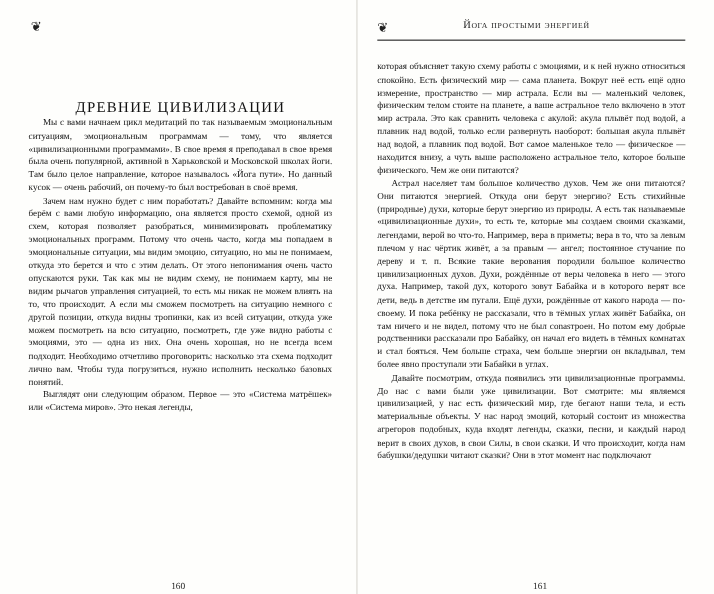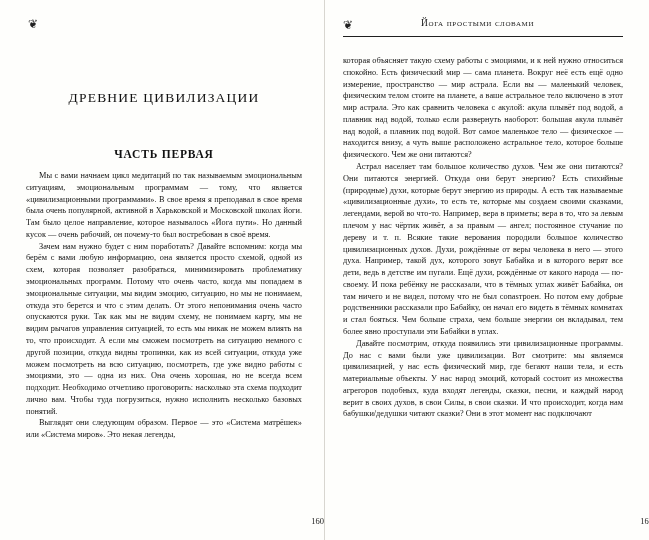--- a/index.html
+++ b/index.html
@@ -99,25 +99,25 @@
   }
   .right-body p {
     margin: 0;
     text-indent: 13px;
   }
   .right-body p.first {
     text-indent: 0;
   }
   .folio {
     position: absolute;
-    bottom: 14px;
+    bottom: 3px;
     font-size: 8.5px;
     color: #1a1a1a;
     width: 100%;
-    text-align: right;
+    text-align: center;
     left: 0;
   }
   .page-left .folio { padding-right: 8px; }
   .page-right .folio { padding-left: 4px; }
   .orn-glyph {
     display: inline-block;
     font-size: 12px;
     color: #222;
   }
   .top-left-orn {
@@ -128,35 +128,34 @@
 <body>
 
 <div class="spread">
 
   <div class="page page-left">
     <div class="ornament top-left-orn">
       <span class="orn-glyph">❦</span>
     </div>
 
     <div class="chapter-title">ДРЕВНИЕ ЦИВИЛИЗАЦИИ</div>
-    <div class="part-title">ЧАСТЬ ПЕРВАЯ</div>
 
     <div class="body-col">
       <p>Мы с вами начнаем цикл медитаций по так называемым эмоциональным ситуациям, эмоциональным программам — тому, что является «цивилизационными программами». В свое время я преподавал в свое время была очень популярной, активной в Харьковской и Московской школах йоги. Там было целое направление, которое называлось «Йога пути». Но данный кусок — очень рабочий, он почему-то был востребован в своё время.</p>
       <p>Зачем нам нужно будет с ним поработать? Давайте вспомним: когда мы берём с вами любую информацию, она является просто схемой, одной из схем, которая позволяет разобраться, минимизировать проблематику эмоциональных программ. Потому что очень часто, когда мы попадаем в эмоциональные ситуации, мы видим эмоцию, ситуацию, но мы не понимаем, откуда это берется и что с этим делать. От этого непонимания очень часто опускаются руки. Так как мы не видим схему, не понимаем карту, мы не видим рычагов управления ситуацией, то есть мы никак не можем влиять на то, что происходит. А если мы сможем посмотреть на ситуацию немного с другой позиции, откуда видны тропинки, как из всей ситуации, откуда уже можем посмотреть на всю ситуацию, посмотреть, где уже видно работы с эмоциями, это — одна из них. Она очень хорошая, но не всегда всем подходит. Необходимо отчетливо проговорить: насколько эта схема подходит лично вам. Чтобы туда погрузиться, нужно исполнить несколько базовых понятий.</p>
       <p>Выглядят они следующим образом. Первое — это «Система матрёшек» или «Система миров». Это некая легенды,</p>
     </div>
 
     <div class="folio">160</div>
   </div>
 
   <div class="page page-right">
     <div class="running-head">
       <span class="orn-glyph">❦</span>
-      <span class="running-title">Йога простыми словами</span>
+      <span class="running-title">Йога простыми энергией</span>
     </div>
     <div class="rule"></div>
 
     <div class="right-body">
       <p class="first">которая объясняет такую схему работы с эмоциями, и к ней нужно относиться спокойно. Есть физический мир — сама планета. Вокруг неё есть ещё одно измерение, пространство — мир астрала. Если вы — маленький человек, физическим телом стоите на планете, а ваше астральное тело включено в этот мир астрала. Это как сравнить человека с акулой: акула плывёт под водой, а плавник над водой, только если развернуть наоборот: большая акула плывёт над водой, а плавник под водой. Вот самое маленькое тело — физическое — находится внизу, а чуть выше расположено астральное тело, которое больше физического. Чем же они питаются?</p>
       <p>Астрал населяет там большое количество духов. Чем же они питаются? Они питаются энергией. Откуда они берут энергию? Есть стихийные (природные) духи, которые берут энергию из природы. А есть так называемые «цивилизационные духи», то есть те, которые мы создаем своими сказками, легендами, верой во что-то. Например, вера в приметы; вера в то, что за левым плечом у нас чёртик живёт, а за правым — ангел; постоянное стучание по дереву и т. п. Всякие такие верования породили большое количество цивилизационных духов. Духи, рождённые от веры человека в него — этого духа. Например, такой дух, которого зовут Бабайка и в которого верят все дети, ведь в детстве им пугали. Ещё духи, рождённые от какого народа — по-своему. И пока ребёнку не рассказали, что в тёмных углах живёт Бабайка, он там ничего и не видел, потому что не был соnasтроен. Но потом ему добрые родственники рассказали про Бабайку, он начал его видеть в тёмных комнатах и стал бояться. Чем больше страха, чем больше энергии он вкладывал, тем более явно проступали эти Бабайки в углах.</p>
       <p>Давайте посмотрим, откуда появились эти цивилизационные программы. До нас с вами были уже цивилизации. Вот смотрите: мы являемся цивилизацией, у нас есть физический мир, где бегают наши тела, и есть материальные объекты. У нас народ эмоций, который состоит из множества агрегоров подобных, куда входят легенды, сказки, песни, и каждый народ верит в своих духов, в свои Силы, в свои сказки. И что происходит, когда нам бабушки/дедушки читают сказки? Они в этот момент нас подключают</p>
     </div>
 
     <div class="folio">161</div>

